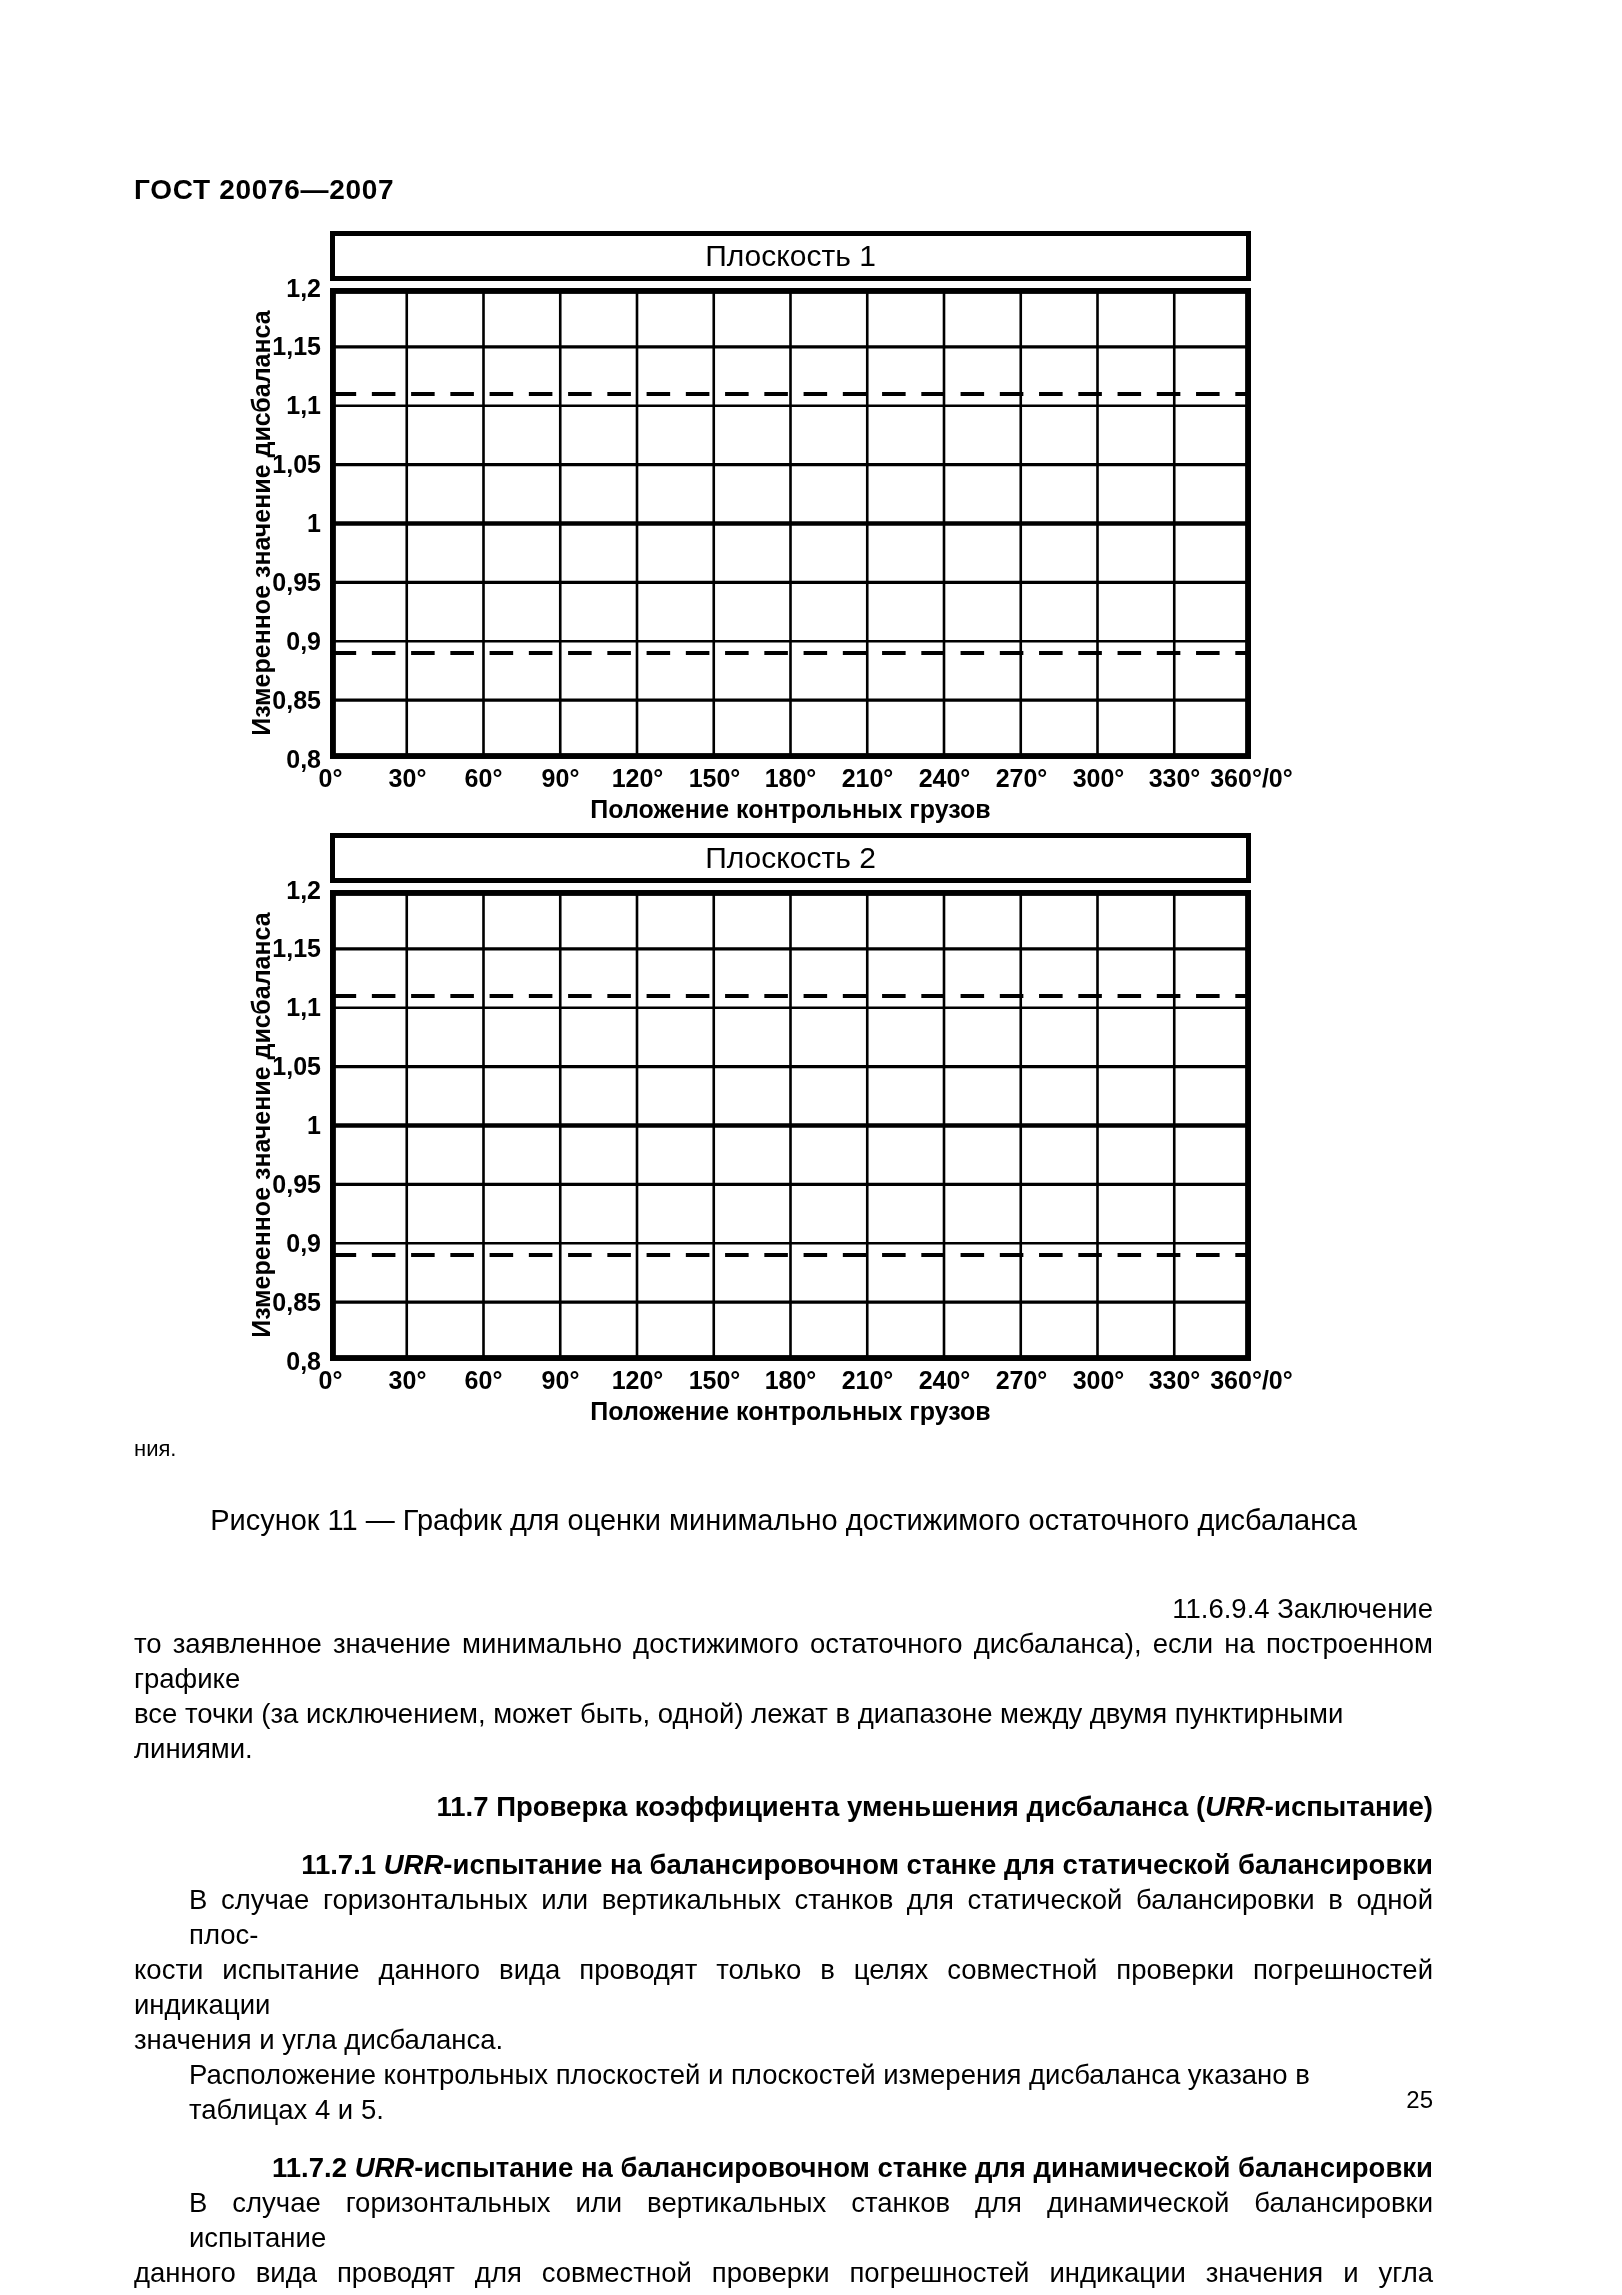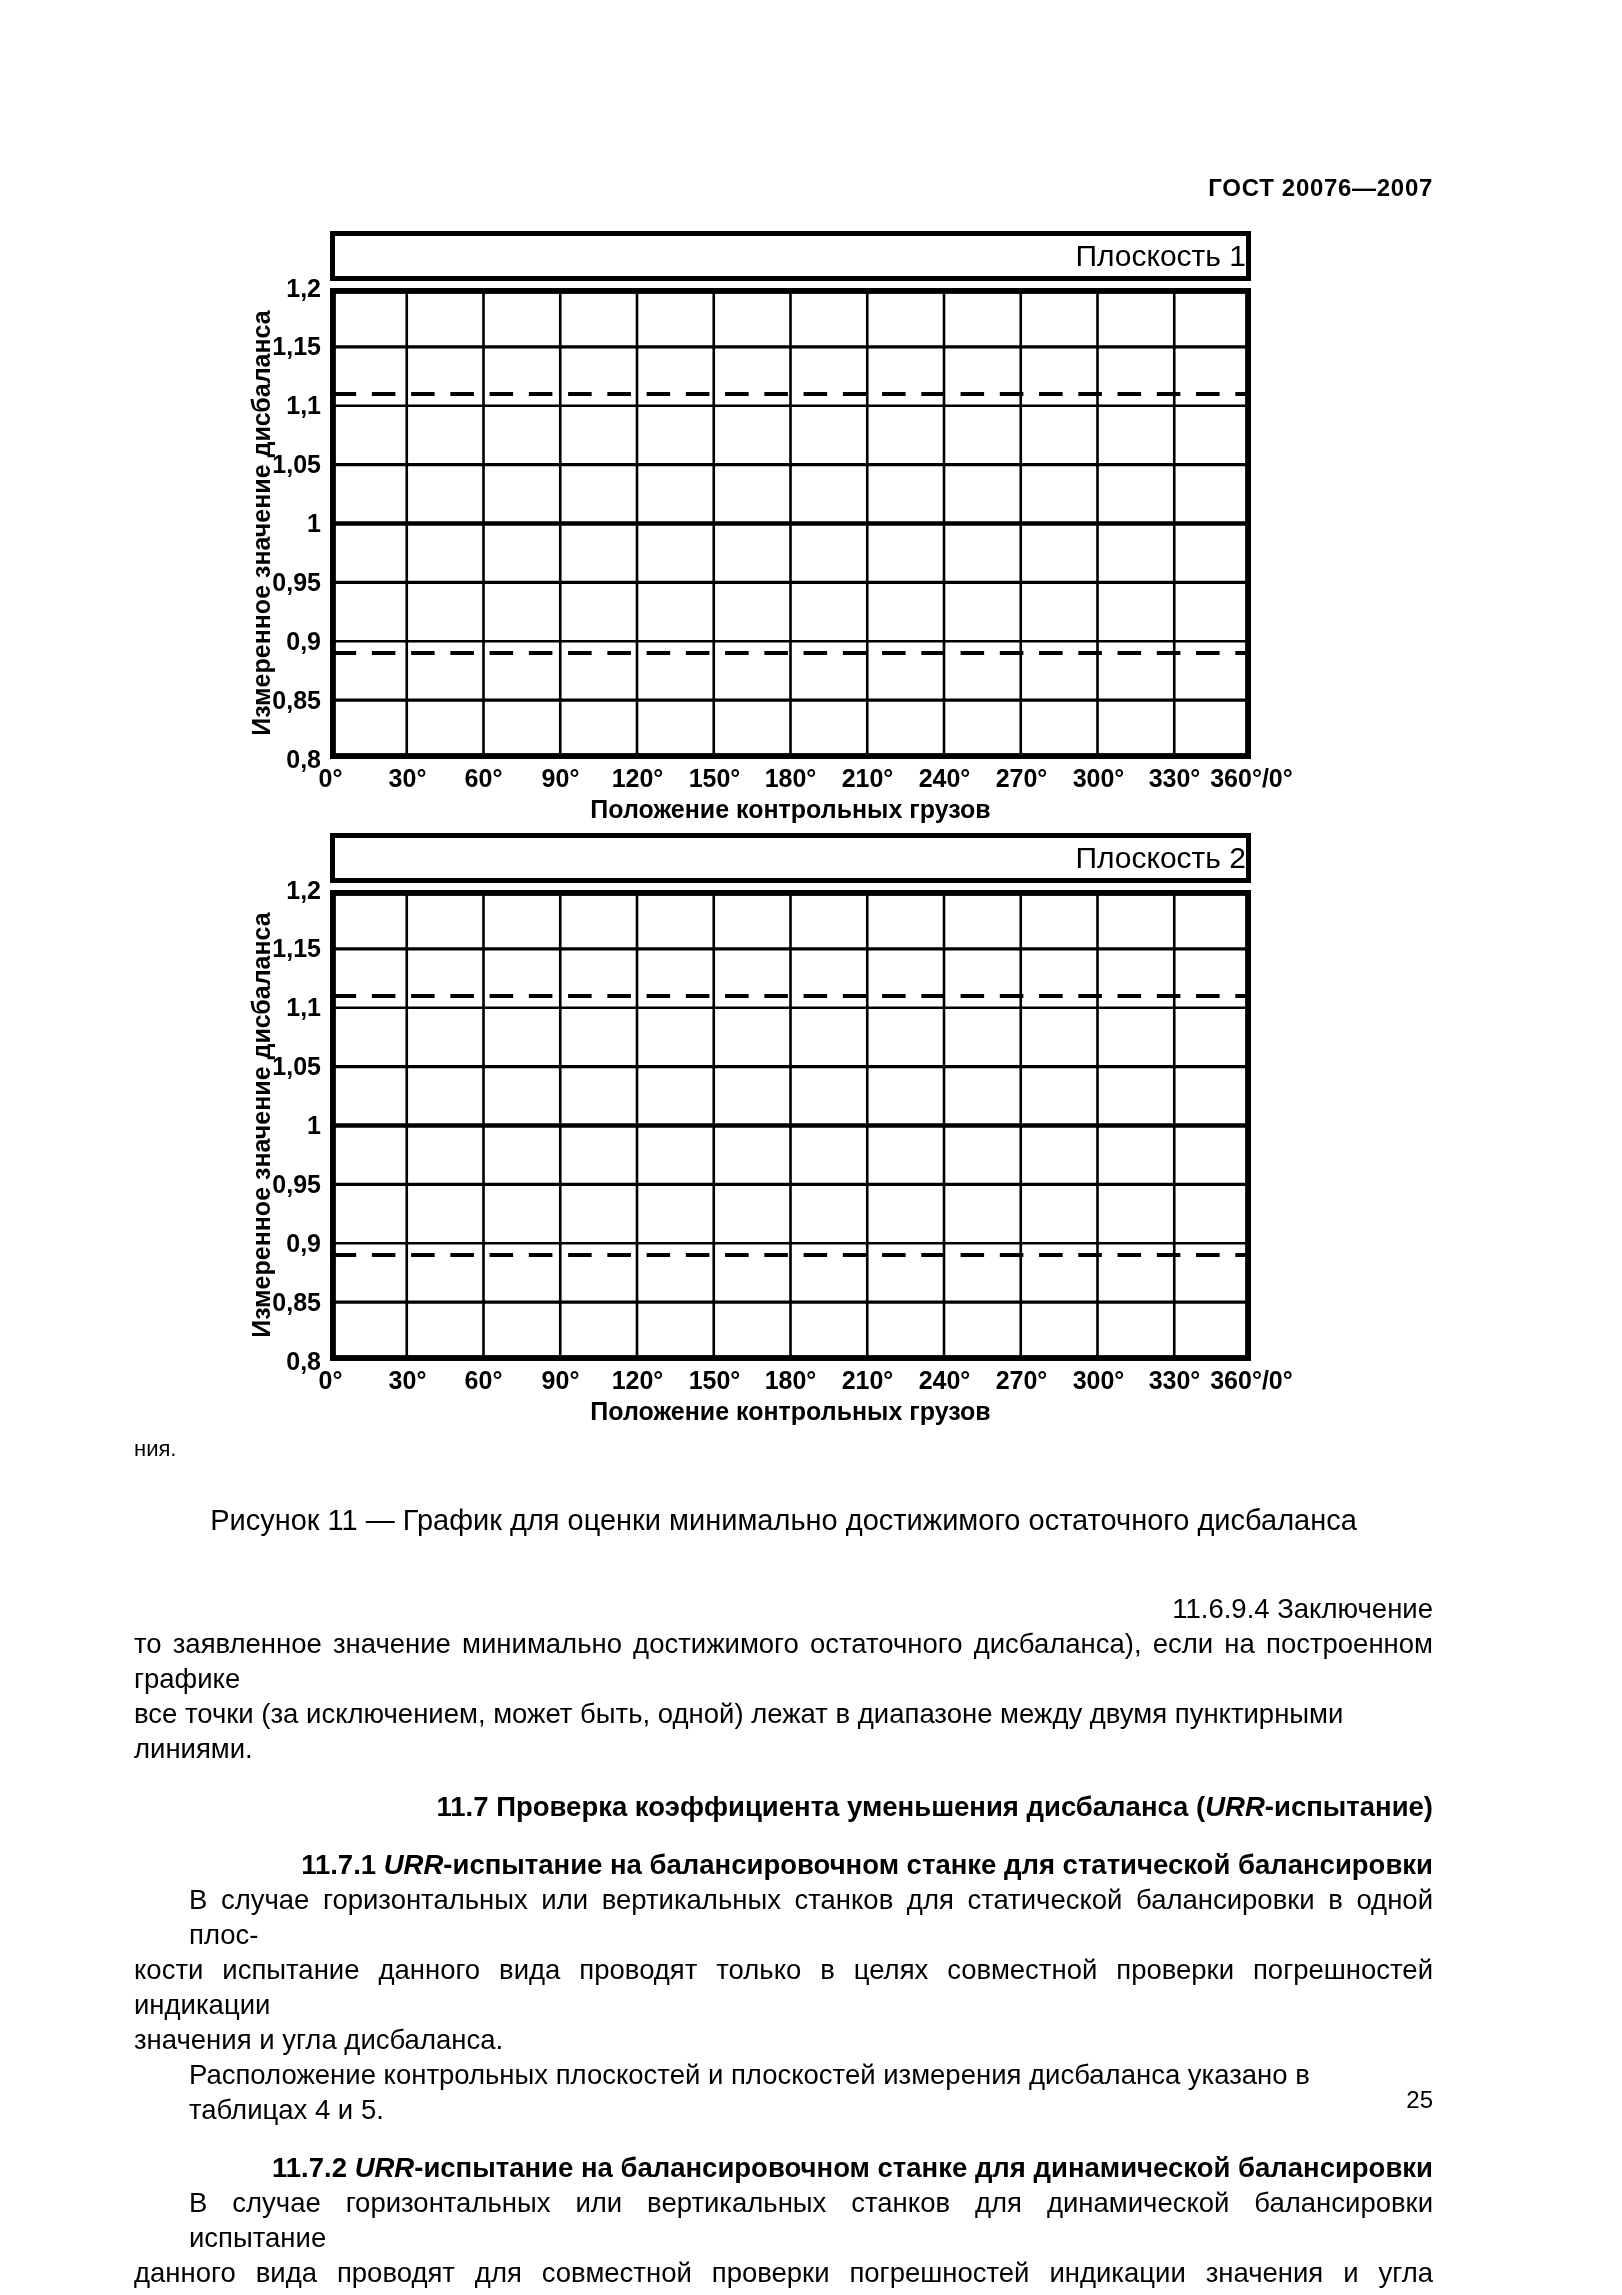--- a/index.html
+++ b/index.html
@@ -9,34 +9,33 @@
     height: 2295px;
     margin: 0 auto;
     background: #ffffff;
     color: #000000;
     font-family: "Liberation Sans", "DejaVu Sans", sans-serif;
     overflow: hidden;
   }
   .gost-header {
     position: absolute;
     top: 174px; left: 134px; width: 1299px;
-    text-align: right;
-    font-size: 24px; font-weight: 700;
+    font-size: 28px; font-weight: 700;
     letter-spacing: 0.7px;
     white-space: nowrap;
   }
   
   .chart { position: absolute; left: 134px; width: 1309px; height: 599px; }
   #chart1 { top: 231px; }
   #chart2 { top: 833px; }
   .chart-title-box {
     position: absolute; left: 196px; top: 0;
     width: 921px; height: 50px;
     border: 5.9px solid #000; box-sizing: border-box;
-    display: flex; align-items: center; justify-content: flex-end;
+    display: flex; align-items: center; justify-content: center;
     font-size: 30px; font-weight: 400;
     background: #fff;
   }
   .plot { position: absolute; left: 196px; top: 57px; }
   .ytick {
     position: absolute; left: 43px; width: 144px;
     text-align: right;
     font-size: 25px; font-weight: 700;
     line-height: 29px;
     white-space: nowrap;

